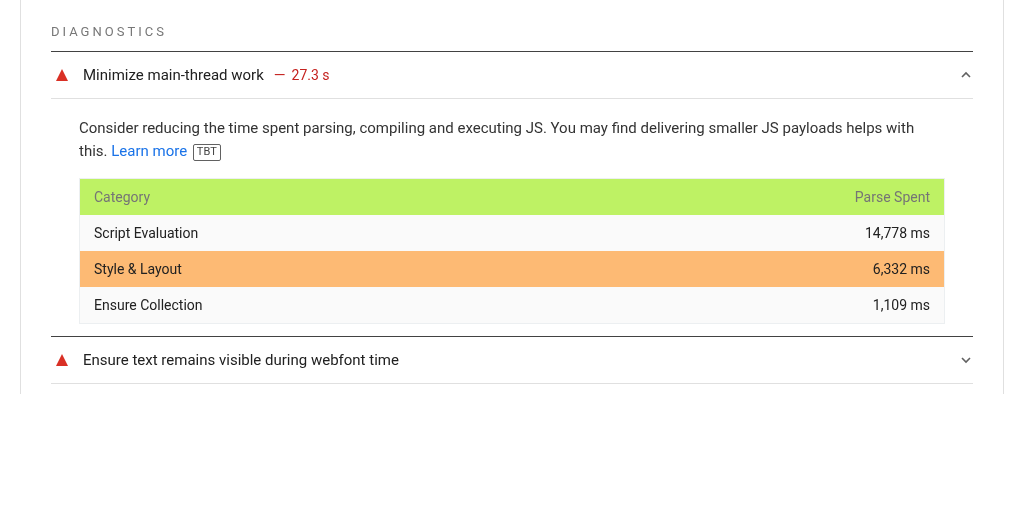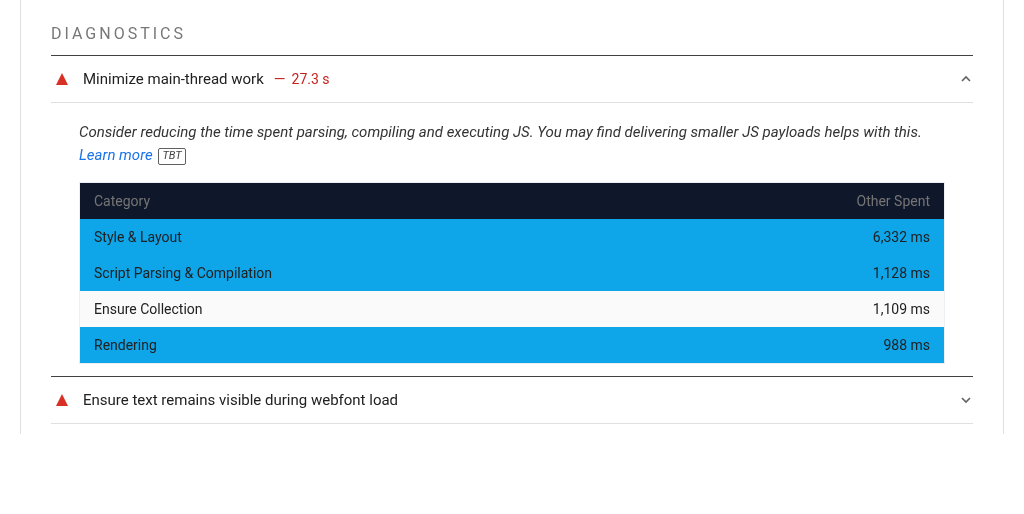--- a/index.html
+++ b/index.html
@@ -13,21 +13,21 @@
     width: 1024px;
     margin: 0 auto;
     padding: 0 20px;
   }
   .panel {
     border-left: 1px solid #e0e0e0;
     border-right: 1px solid #e0e0e0;
     padding: 24px 30px 10px 30px;
   }
   .section-label {
-    font-size: 16px;
+    font-size: 13px;
     letter-spacing: 3px;
     color: #777;
     font-weight: 400;
     margin-bottom: 12px;
   }
   .thick-divider {
     border: none;
     border-top: 1px solid #424242;
     margin: 0 0 0 0;
   }
@@ -57,21 +57,20 @@
     color: #c5221f;
     font-size: 14px;
   }
   .spacer { flex: 1; }
   .chev svg { display: block; }
   .description {
     padding: 18px 28px 14px 28px;
     font-size: 15px;
     line-height: 1.55;
     color: #333;
-    font-style: italic;
   }
   .description a {
     color: #1a73e8;
     text-decoration: none;
   }
   .tag-box {
     display: inline-block;
     border: 1px solid #616161;
     font-size: 11px;
     padding: 0px 3px;
@@ -86,24 +85,24 @@
     border: 1px solid #eceff1;
   }
   .trow {
     display: flex;
     justify-content: space-between;
     padding: 10px 14px;
     font-size: 14px;
   }
   .trow.header {
     color: #757575;
-    background: #0f172a;
+    background: #bef264;
   }
   .trow.even { background: #fafafa; }
-  .trow.odd { background: #0ea5e9; }
+  .trow.odd { background: #fdba74; }
   .cell-cat {}
   .cell-val {}
 </style>
 </head>
 <body>
 
 <div class="page">
   <div class="panel">
 
     <div class="section-label">DIAGNOSTICS</div>
@@ -127,49 +126,45 @@
     </div>
 
     <div class="description">
       <span>Consider reducing the time spent parsing, compiling and executing JS. You may find delivering smaller JS payloads helps with this. </span><a href="#">Learn more</a>
       <span class="tag-box">TBT</span>
     </div>
 
     <div class="table-wrap">
       <div class="trow header">
         <span class="cell-cat">Category</span>
-        <span class="cell-val">Other Spent</span>
+        <span class="cell-val">Parse Spent</span>
+      </div>
+      <div class="trow even">
+        <span class="cell-cat">Script Evaluation</span>
+        <span class="cell-val">14,778 ms</span>
       </div>
       <div class="trow odd">
         <span class="cell-cat">Style &amp; Layout</span>
         <span class="cell-val">6,332 ms</span>
       </div>
-      <div class="trow odd">
-        <span class="cell-cat">Script Parsing &amp; Compilation</span>
-        <span class="cell-val">1,128 ms</span>
-      </div>
       <div class="trow even">
         <span class="cell-cat">Ensure Collection</span>
         <span class="cell-val">1,109 ms</span>
-      </div>
-      <div class="trow odd">
-        <span class="cell-cat">Rendering</span>
-        <span class="cell-val">988 ms</span>
       </div>
     </div>
 
     <hr class="thick-divider">
 
     <div class="audit-header bottom">
       <span class="tri-icon">
         <svg width="14" height="14" viewBox="0 0 14 14">
             <polygon points="7,1 13,13 1,13" fill="#d93025"></polygon>
           </svg>
       </span>
-      <span class="audit-title">Ensure text remains visible during webfont load</span>
+      <span class="audit-title">Ensure text remains visible during webfont time</span>
       <span class="spacer"></span>
       <span class="chev">
         <svg width="14" height="14" viewBox="0 0 14 14">
             <polyline points="3,5 7,9 11,5" fill="none" stroke="#616161" stroke-width="1.6"></polyline>
           </svg>
       </span>
     </div>
 
   </div>
 </div>

